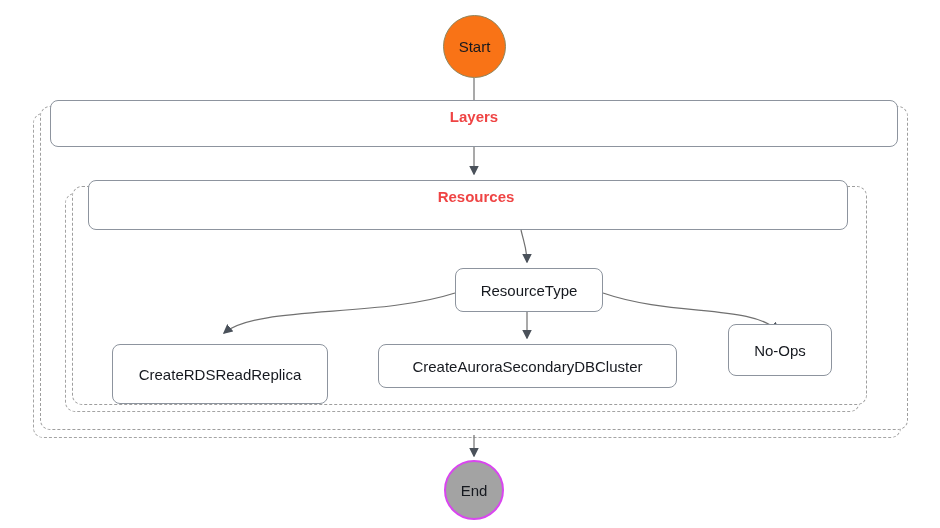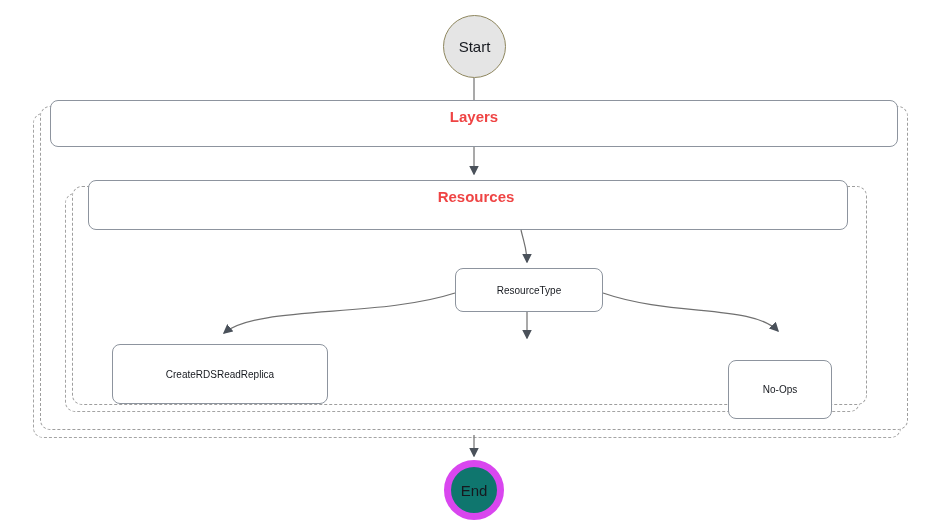--- a/index.html
+++ b/index.html
@@ -12,21 +12,21 @@
   .map-front{
     border:1px dashed #9e9e9e;border-radius:10px;background:#ffffff;
   }
   .map-back{
     border:1px dashed #a4a4a4;border-radius:10px;background:transparent;
   }
   
   .state-box{
     border:1px solid #8d949e;border-radius:8px;background:#ffffff;
     display:flex;align-items:center;justify-content:center;
-    font-size:10px;color:#16191f;white-space:nowrap;
+    font-size:15px;color:#16191f;white-space:nowrap;
   }
   .map-header{
     border:1px solid #8d949e;border-radius:8px;background:#ffffff;
     text-align:center;font-weight:bold;font-size:15px;color:#ef4444;
     padding-top:7px;
   }
   .terminal{
     border-radius:50%;display:flex;align-items:center;justify-content:center;
     font-size:15px;color:#16191f;
   }
@@ -67,24 +67,27 @@
     </g>
   </svg>
 
   <div class="abs state-box" style="left:455px;top:268px;width:148px;height:44px;">
     <span>ResourceType</span>
   </div>
 
   <div class="abs state-box" style="left:112px;top:344px;width:216px;height:60px;">
     <span>CreateRDSReadReplica</span>
   </div>
-  <div class="abs state-box" style="left:728px;top:360px;width:104px;height:59px;">
+  <div class="abs state-box" style="left:378px;top:344px;width:299px;height:44px;">
+    <span>CreateAuroraSecondaryDBCluster</span>
+  </div>
+  <div class="abs state-box" style="left:728px;top:324px;width:104px;height:52px;">
     <span>No-Ops</span>
   </div>
 
-  <div class="abs terminal" style="left:443px;top:15px;width:63px;height:63px;background:#e5e5e5;border:1px solid #8f875f;">
+  <div class="abs terminal" style="left:443px;top:15px;width:63px;height:63px;background:#f97316;border:1px solid #8f875f;">
     <span>Start</span>
   </div>
-  <div class="abs terminal" style="left:444px;top:460px;width:60px;height:60px;background:#0f766e;border:7px solid #d946ef;">
+  <div class="abs terminal" style="left:444px;top:460px;width:60px;height:60px;background:#a3a3a3;border:2px solid #d946ef;">
     <span>End</span>
   </div>
 
 </div>
 
 </body></html>

